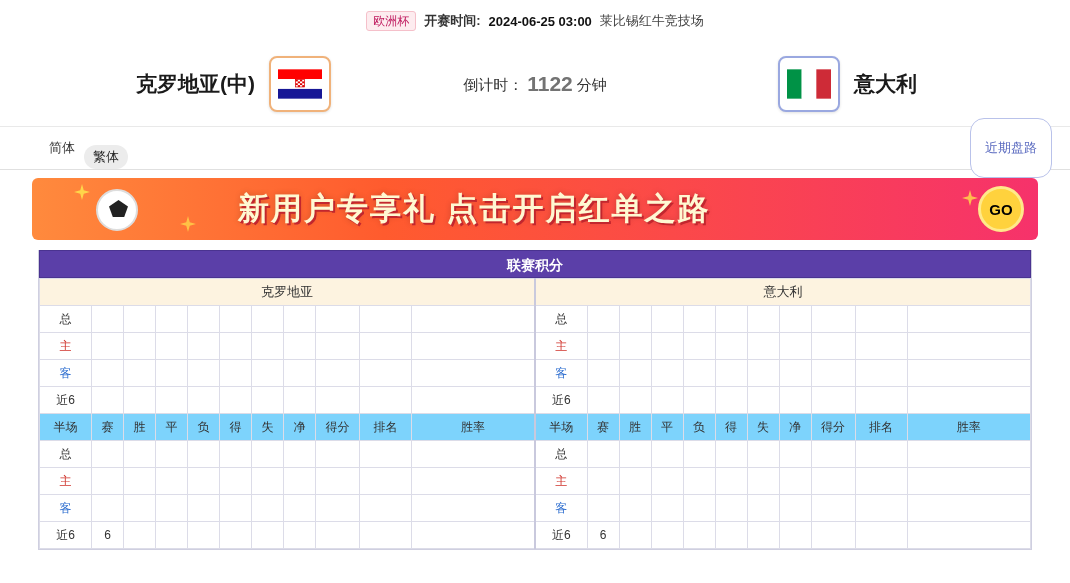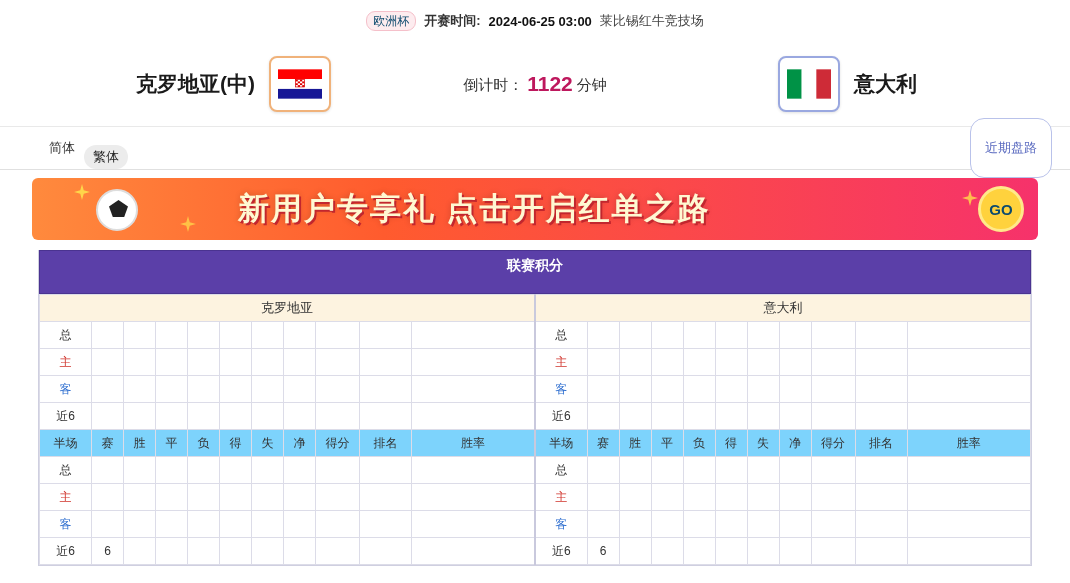--- a/index.html
+++ b/index.html
@@ -17,23 +17,23 @@
     height: 42px;
     display: flex;
     align-items: center;
     justify-content: center;
     gap: 8px;
     font-size: 13px;
     color: #333;
   }
   .badge-cup {
     background: #fdecef;
-    color: #0c4a6e;
+    color: #be185d;
     border: 1px solid #f5c0ca;
-    border-radius: 9px;
+    border-radius: 3px;
     font-size: 12px;
     padding: 2px 6px;
     line-height: 1.2;
   }
   .topbar .lbl { color:#333; font-weight:700; font-size:13px; }
   .topbar .val { color:#111; font-weight:700; font-size:13px; }
   .topbar .venue { color:#444; font-size:13px; }
 
   
   .teamsrow {
@@ -68,21 +68,21 @@
   .flag { width: 44px; height: 30px; display:block; }
 
   .countdown {
     position:absolute;
     left: 0; right: 0;
     text-align:center;
     font-size: 15px;
     color: #333;
   }
   .countdown .num {
-    color: #be185d;
+    color: #737373;
     font-weight: 700;
     font-size: 21px;
     margin: 0 4px;
     vertical-align: -1px;
   }
 
   
   .navbar {
     height: 44px;
     border-top: 1px solid #e9e9e9;
@@ -174,34 +174,34 @@
   }
   .sp1 { left: 42px; top: 6px; }
   .sp2 { left: 148px; top: 38px; opacity:.8; }
   .sp3 { left: 930px; top: 12px; opacity:.85;}
   .banner .go {
     position:absolute; right: 14px; top: 8px;
     width: 46px; height: 46px;
     border-radius: 50%;
     background: #ffd23d;
     border: 3px solid #ffe98a;
-    color: #0c4a6e;
+    color: #000000;
     font-size: 15px; font-weight: 800;
     display:flex; align-items:center; justify-content:center;
   }
 
   
   .tablewrap { margin: 10px 38px 0 38px; border: 1px solid #cfcfe0; border-top:none; }
   .tbl-title {
     background: #5b3fa8;
     color: #fff;
     text-align: center;
     font-size: 14px;
     font-weight: 700;
-    height: 44px;
+    height: 28px;
     line-height: 28px;
     border: 1px solid #4a3390;
   }
   table.score {
     width: 100%;
     border-collapse: collapse;
     table-layout: fixed;
     font-size: 12px;
     color: #333;
   }

